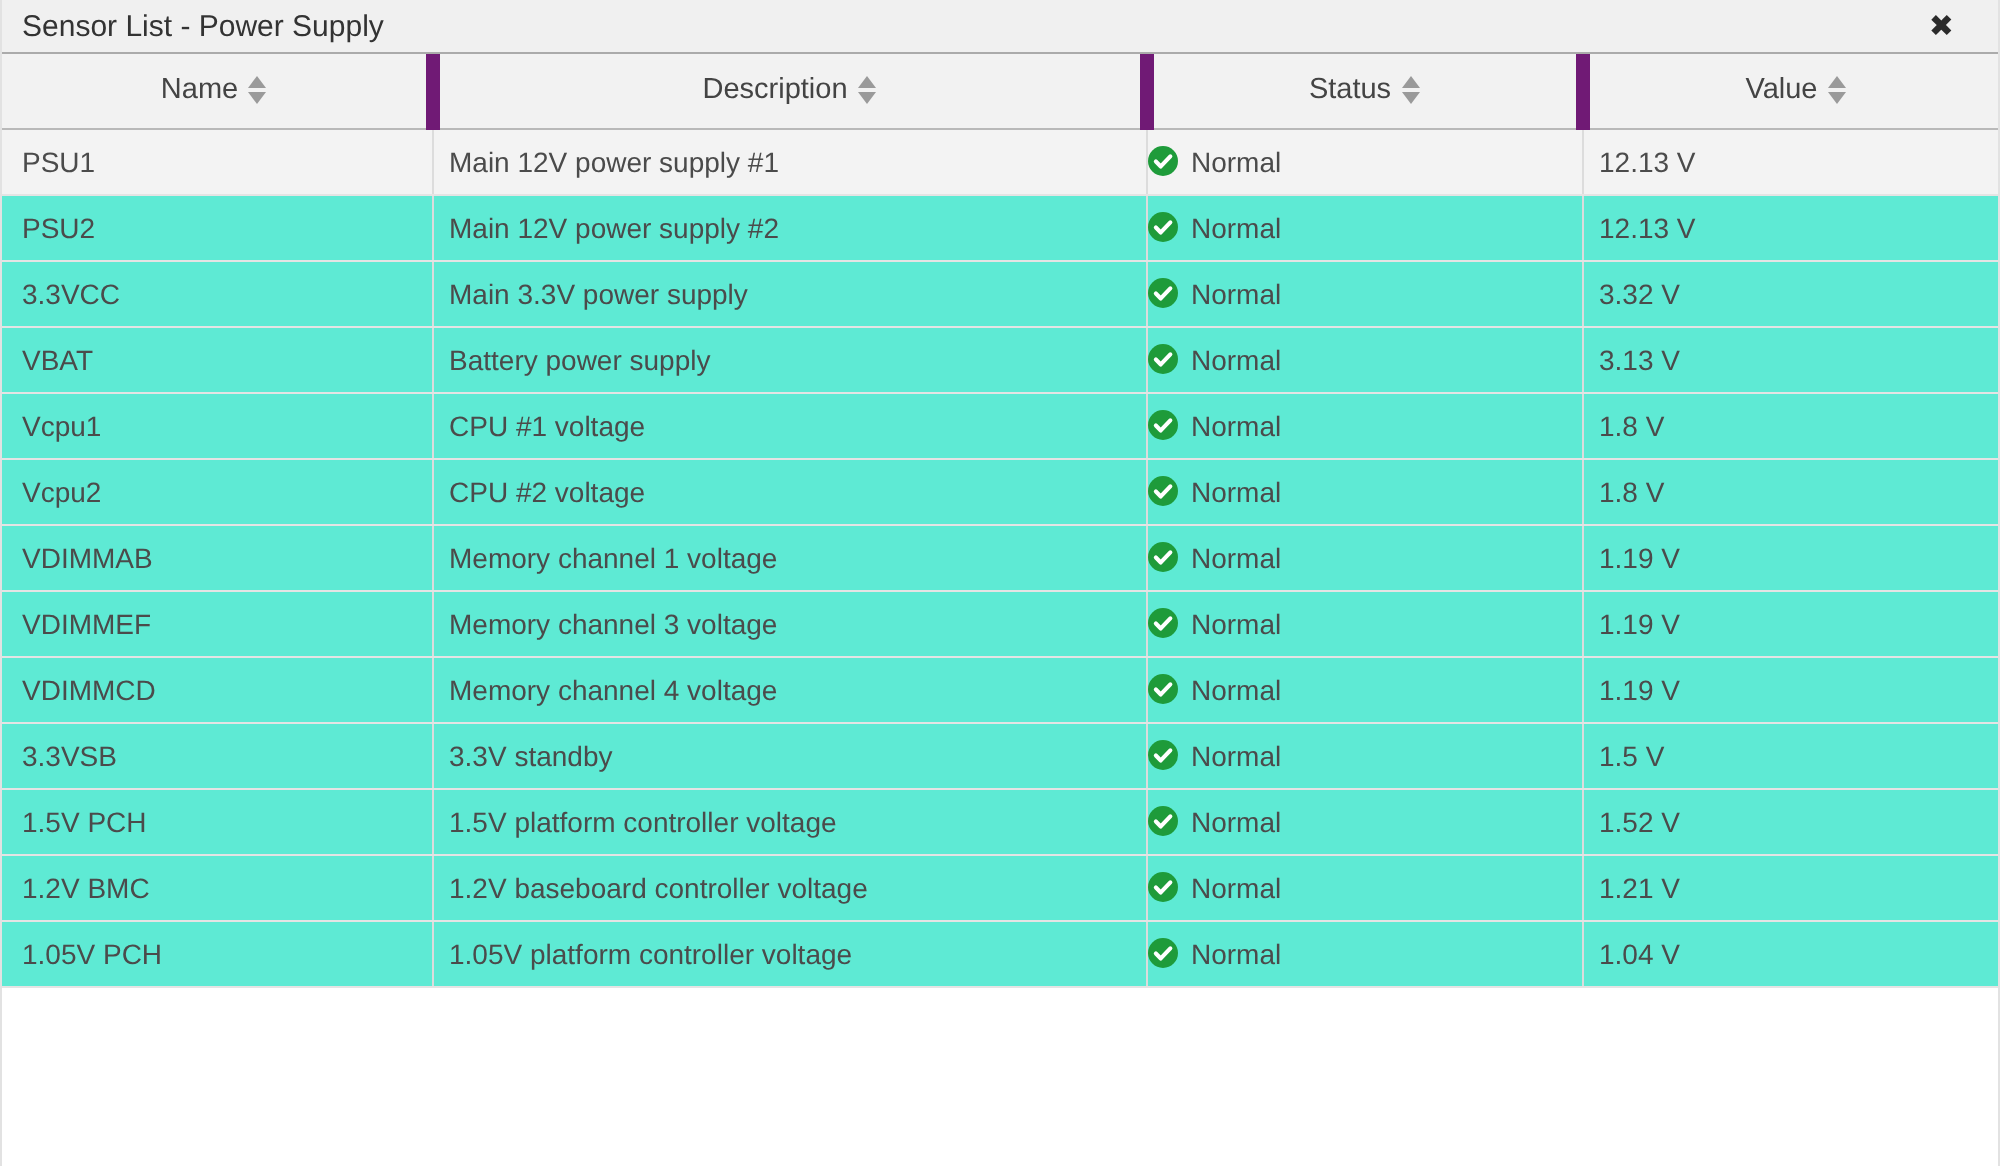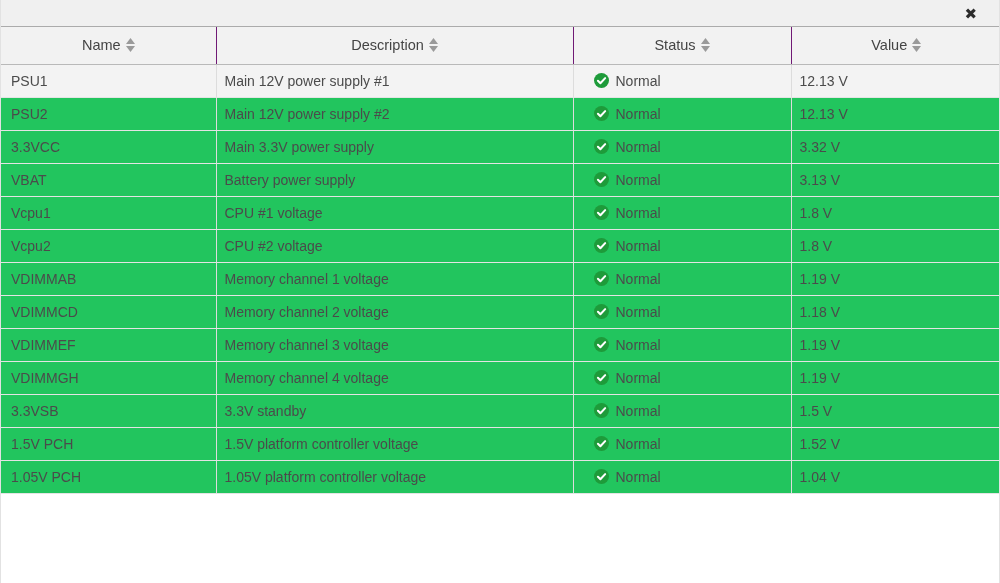--- a/index.html
+++ b/index.html
@@ -48,21 +48,21 @@
     table-layout: fixed;
   }
   col.c1 { width: 215px; }
   col.c2 { width: 357px; }
   col.c3 { width: 218px; }
   col.c4 { width: 210px; }
   thead th {
     height: 37px;
     background: #f2f2f2;
     border-bottom: 1px solid #b9b9b9;
-    border-left: 1px solid #701a75;
+    border-left: 7px solid #701a75;
     font-weight: normal;
     font-size: 14.5px;
     color: #444;
     text-align: center;
     vertical-align: middle;
     cursor: pointer;
     user-select: none;
   }
   thead th:first-child { border-left: none; }
   .th-inner {
@@ -74,33 +74,34 @@
     border-left: 1px solid #dcdcdc;
     border-bottom: 1px solid #e4e4e4;
     font-size: 14px;
     color: #4b4b4b;
     padding: 0 0 0 10px;
     vertical-align: middle;
     white-space: nowrap;
     overflow: hidden;
   }
   tbody td:first-child { border-left: none; margin-left: 40px; }
-  tbody tr { background: #22c55e; cursor: pointer; }
+  tbody tr { background: #5eead4; cursor: pointer; }
   tbody tr.highlight { background: #f3f3f3; }
   .c-status { display: flex; align-items: center; gap: 7px; height: 32px; }
-  td.status-td { padding-left: 20px; }
+  td.status-td { padding-left: 0; }
   td.desc-td, td.value-td { padding-left: 8px; }
   .status-icon { display: inline-flex; line-height: 0; }
 </style>
 </head>
 <body>
 
 <div class="panel">
 
   <div class="titlebar">
+    <span class="title">Sensor List - Power Supply</span>
     <span class="close-btn">✖</span>
   </div>
 
   <table>
     <colgroup>
         <col class="c1">
         <col class="c2">
         <col class="c3">
         <col class="c4">
       </colgroup>
@@ -274,56 +275,40 @@
             <circle cx="8" cy="8" r="8" fill="#1e9b3a"></circle>
             <path d="M4.2 8.3 L6.8 10.9 L11.9 5.5" stroke="#ffffff" stroke-width="2.2" fill="none" stroke-linecap="round" stroke-linejoin="round"></path>
           </svg>
         </span>
         <span class="bind-status">Normal</span>
       </span>
     </td>
     <td class="value-td">1.19 V</td>
   </tr>
 
-  <tr>
-    <td>VDIMMCD</td>
-    <td class="desc-td">Memory channel 2 voltage</td>
-    <td class="status-td">
-      <span class="c-status">
-        <span class="status-icon">
-          <svg width="15" height="15" viewBox="0 0 16 16">
-            <circle cx="8" cy="8" r="8" fill="#1e9b3a"></circle>
-            <path d="M4.2 8.3 L6.8 10.9 L11.9 5.5" stroke="#ffffff" stroke-width="2.2" fill="none" stroke-linecap="round" stroke-linejoin="round"></path>
-          </svg>
-        </span>
-        <span class="bind-status">Normal</span>
-      </span>
-    </td>
-    <td class="value-td">1.18 V</td>
-  </tr>
 
   <tr>
     <td>VDIMMEF</td>
     <td class="desc-td">Memory channel 3 voltage</td>
     <td class="status-td">
       <span class="c-status">
         <span class="status-icon">
           <svg width="15" height="15" viewBox="0 0 16 16">
             <circle cx="8" cy="8" r="8" fill="#1e9b3a"></circle>
             <path d="M4.2 8.3 L6.8 10.9 L11.9 5.5" stroke="#ffffff" stroke-width="2.2" fill="none" stroke-linecap="round" stroke-linejoin="round"></path>
           </svg>
         </span>
         <span class="bind-status">Normal</span>
       </span>
     </td>
     <td class="value-td">1.19 V</td>
   </tr>
 
   <tr>
-    <td>VDIMMGH</td>
+    <td>VDIMMCD</td>
     <td class="desc-td">Memory channel 4 voltage</td>
     <td class="status-td">
       <span class="c-status">
         <span class="status-icon">
           <svg width="15" height="15" viewBox="0 0 16 16">
             <circle cx="8" cy="8" r="8" fill="#1e9b3a"></circle>
             <path d="M4.2 8.3 L6.8 10.9 L11.9 5.5" stroke="#ffffff" stroke-width="2.2" fill="none" stroke-linecap="round" stroke-linejoin="round"></path>
           </svg>
         </span>
         <span class="bind-status">Normal</span>
@@ -360,20 +345,36 @@
             <circle cx="8" cy="8" r="8" fill="#1e9b3a"></circle>
             <path d="M4.2 8.3 L6.8 10.9 L11.9 5.5" stroke="#ffffff" stroke-width="2.2" fill="none" stroke-linecap="round" stroke-linejoin="round"></path>
           </svg>
         </span>
         <span class="bind-status">Normal</span>
       </span>
     </td>
     <td class="value-td">1.52 V</td>
   </tr>
 
+  <tr>
+    <td>1.2V BMC</td>
+    <td class="desc-td">1.2V baseboard controller voltage</td>
+    <td class="status-td">
+      <span class="c-status">
+        <span class="status-icon">
+          <svg width="15" height="15" viewBox="0 0 16 16">
+            <circle cx="8" cy="8" r="8" fill="#1e9b3a"></circle>
+            <path d="M4.2 8.3 L6.8 10.9 L11.9 5.5" stroke="#ffffff" stroke-width="2.2" fill="none" stroke-linecap="round" stroke-linejoin="round"></path>
+          </svg>
+        </span>
+        <span class="bind-status">Normal</span>
+      </span>
+    </td>
+    <td class="value-td">1.21 V</td>
+  </tr>
 
   <tr>
     <td>1.05V PCH</td>
     <td class="desc-td">1.05V platform controller voltage</td>
     <td class="status-td">
       <span class="c-status">
         <span class="status-icon">
           <svg width="15" height="15" viewBox="0 0 16 16">
             <circle cx="8" cy="8" r="8" fill="#1e9b3a"></circle>
             <path d="M4.2 8.3 L6.8 10.9 L11.9 5.5" stroke="#ffffff" stroke-width="2.2" fill="none" stroke-linecap="round" stroke-linejoin="round"></path>

